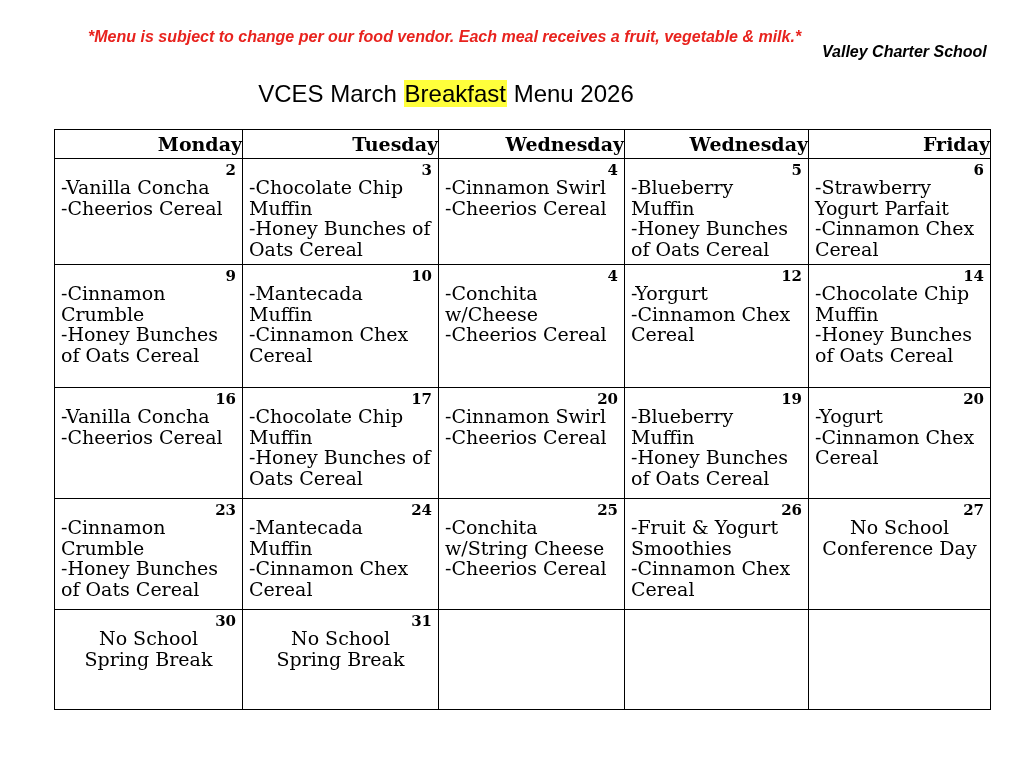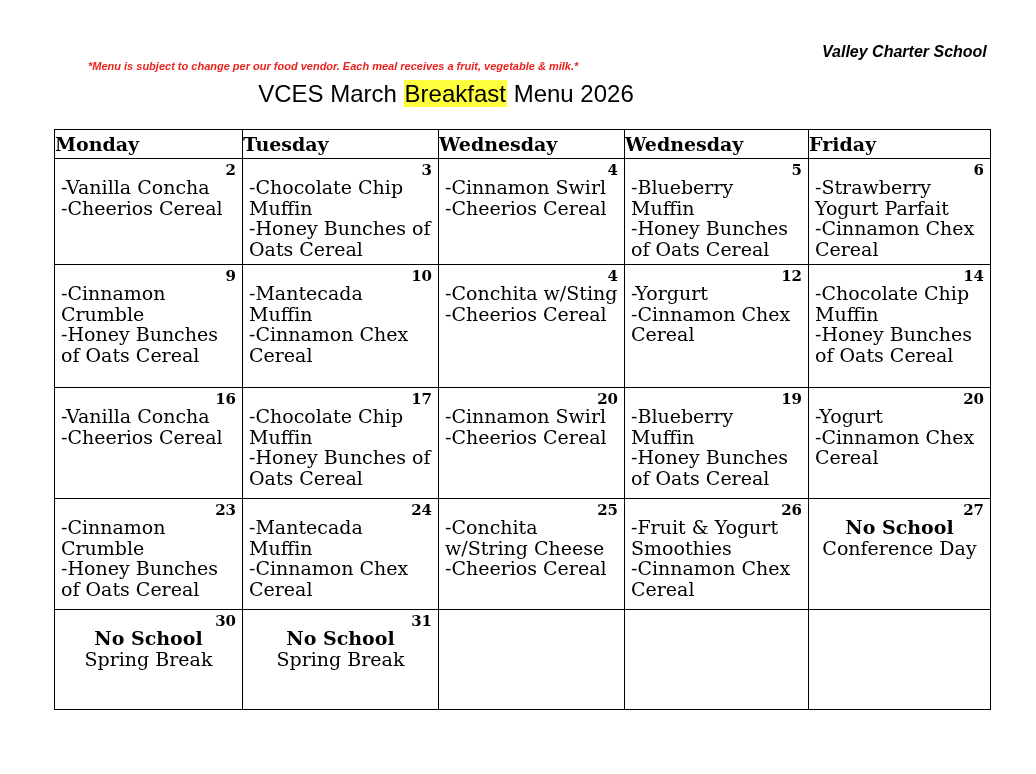--- a/index.html
+++ b/index.html
@@ -1,29 +1,29 @@
 <!DOCTYPE html>
 <html><head>
 <meta charset="utf-8">
 <style>
   html, body { margin:0; padding:0; background:#ffffff; }
   body { width:1036px; height:774px; position:relative; overflow:hidden; font-family:"DejaVu Serif", serif; color:#000; }
-  .note { position:absolute; left:88px; top:60px; font-family:"Liberation Sans", sans-serif; font-style:italic; font-weight:bold; font-size:11px; color:#e8231e; white-space:nowrap; }
+  .note { position:absolute; left:88px; top:28px; font-family:"Liberation Sans", sans-serif; font-style:italic; font-weight:bold; font-size:16px; color:#e8231e; white-space:nowrap; }
   .school { position:absolute; left:822px; top:43px; font-family:"Liberation Sans", sans-serif; font-style:italic; font-weight:bold; font-size:16px; color:#000; white-space:nowrap; }
   .title { position:absolute; left:0; width:892px; top:80px; text-align:center; font-family:"Liberation Sans", sans-serif; font-size:24px; color:#000; white-space:nowrap; }
   .title .hl { background:#ffff3b; padding:0 1px; }
   table.cal { position:absolute; left:54px; top:129px; border-collapse:collapse; table-layout:fixed; }
   table.cal th, table.cal td { border:1.5px solid #000; padding:0; vertical-align:top; }
-  table.cal th { height:28px; font-family:"DejaVu Serif", serif; font-weight:bold; font-size:19px; text-align:left; vertical-align:middle; line-height:28px; }
+  table.cal th { height:28px; font-family:"DejaVu Serif", serif; font-weight:bold; font-size:19px; text-align:right; vertical-align:middle; line-height:28px; }
   .cell { position:relative; padding:3px 6px 0 6px; box-sizing:border-box; height:100%; }
   .daynum { text-align:right; font-weight:bold; font-size:15px; line-height:17px; }
   .items { font-size:19px; line-height:20.5px; margin-top:-2px; }
   .items div { white-space:normal; }
   .center { text-align:center; }
-  .bold { font-weight:bold; }
+  .bold { font-weight:normal; }
   .r1 td { height:105px; }
   .r2 td { height:122px; }
   .r3 td { height:110px; }
   .r4 td { height:110px; }
   .r5 td { height:99px; }
 </style>
 </head>
 <body>
 
 <div class="note">*Menu is subject to change per our food vendor. Each meal receives a fruit, vegetable &amp; milk.*</div>
@@ -111,21 +111,21 @@
             <div class="items">
               <div>-Mantecada Muffin</div>
               <div>-Cinnamon Chex Cereal</div>
             </div>
           </div>
         </td>
         <td>
           <div class="cell">
             <div class="daynum">4</div>
             <div class="items">
-              <div>-Conchita w/Sting</div>
+              <div>-Conchita w/Cheese</div>
               <div>-Cheerios Cereal</div>
             </div>
           </div>
         </td>
         <td>
           <div class="cell">
             <div class="daynum">12</div>
             <div class="items">
               <div>-Yorgurt</div>
               <div>-Cinnamon Chex Cereal</div>

